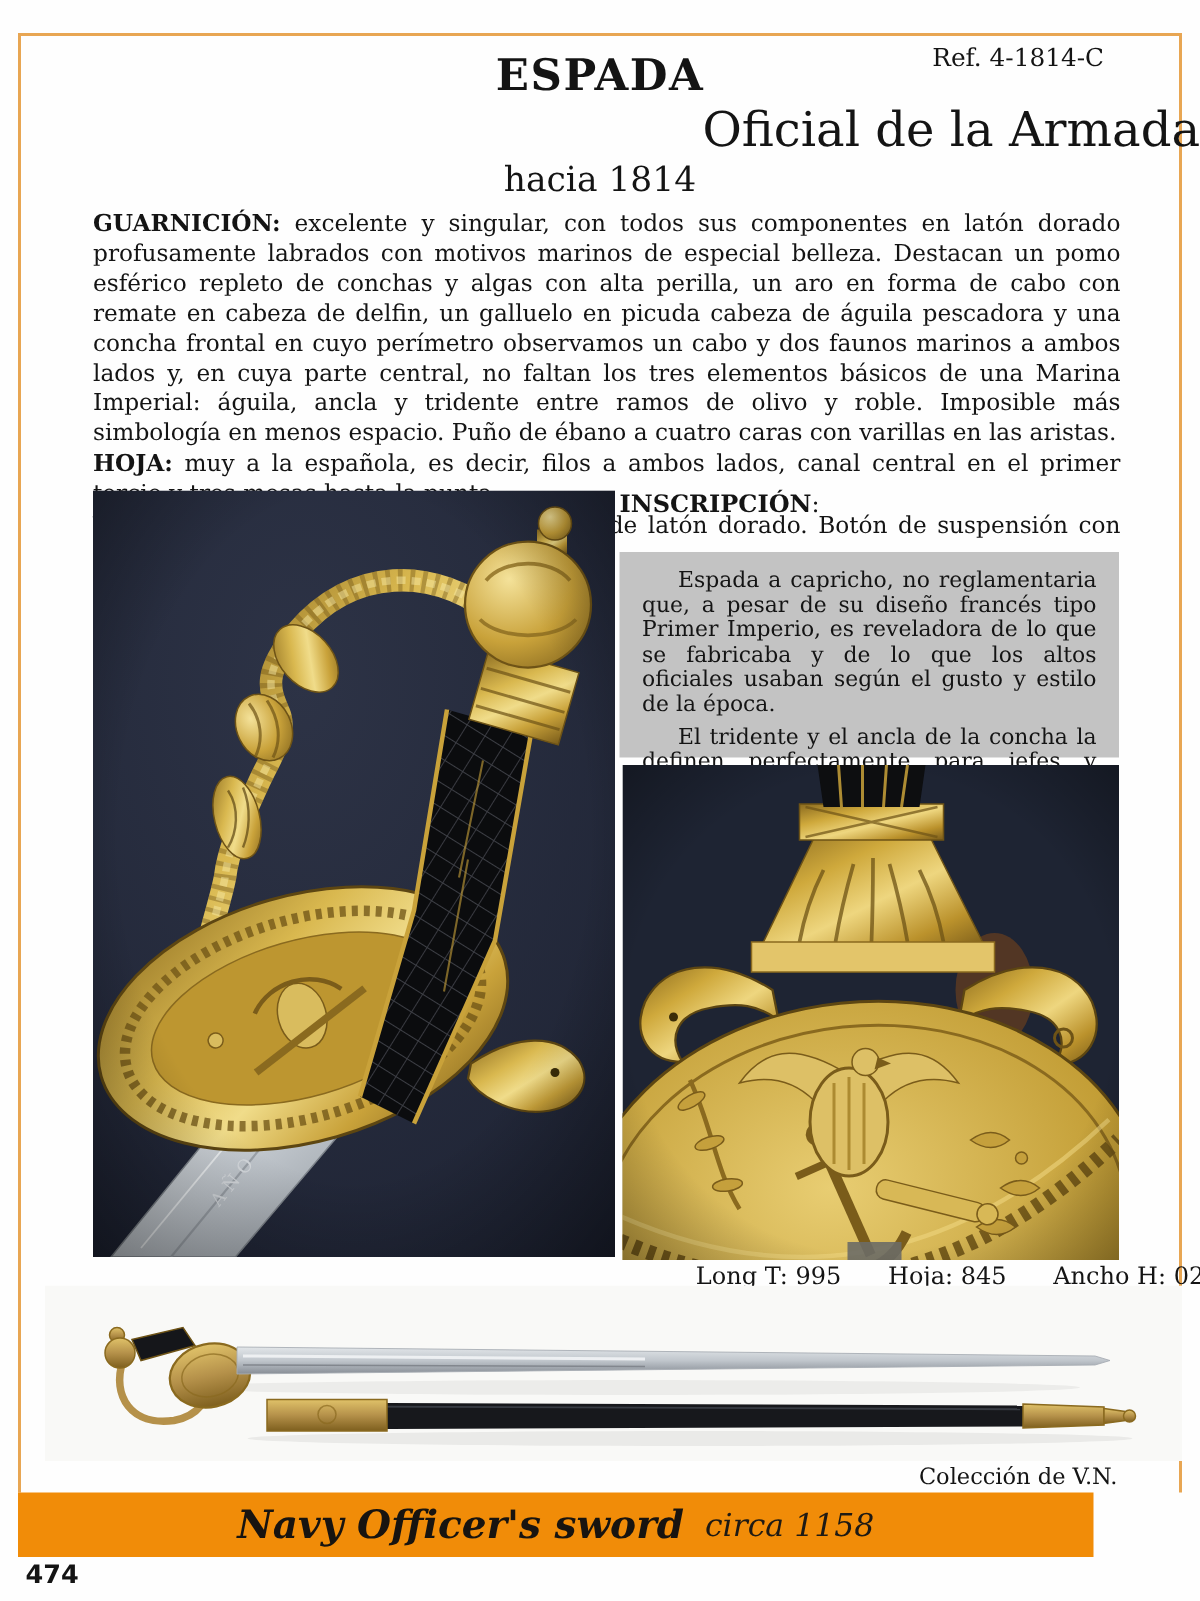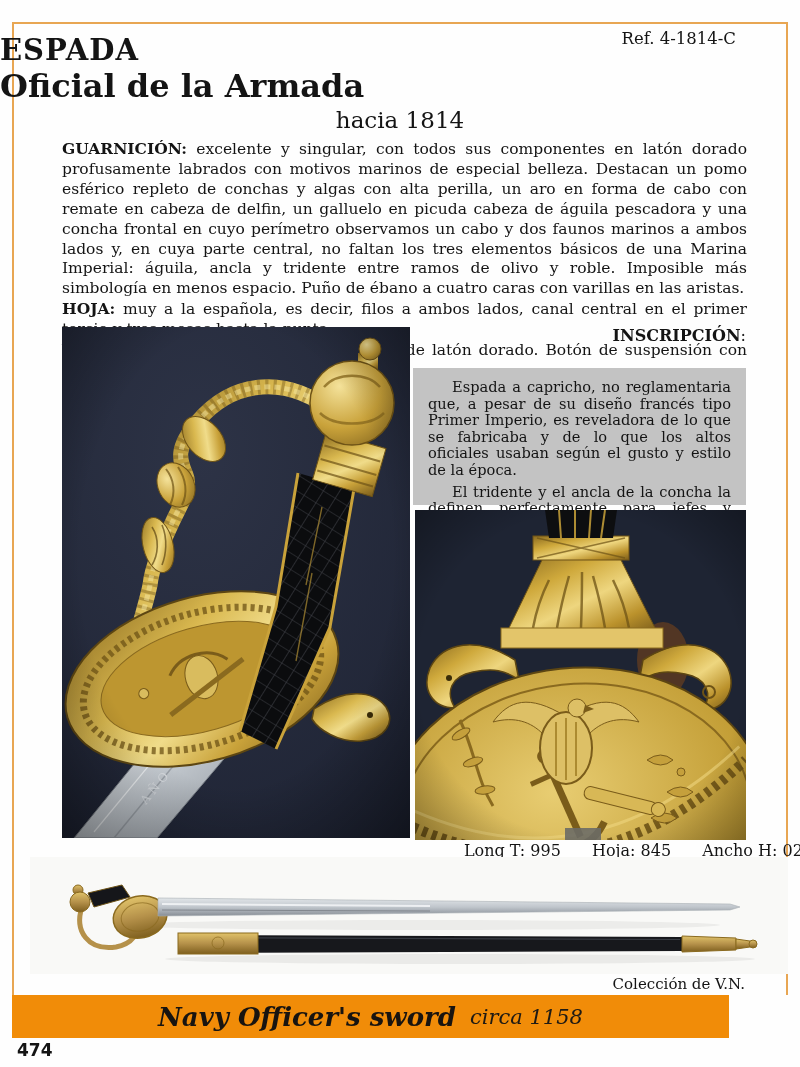--- a/index.html
+++ b/index.html
@@ -6,31 +6,31 @@
   body{
     width:800px;height:1067px;position:relative;overflow:hidden;
     background:#fefefe;color:#141414;
     font-family:"DejaVu Serif","Liberation Serif",serif;
   }
   .frame{
     position:absolute;left:12px;top:22px;width:772px;height:971px;
     border-top:2px solid #E8A653;border-left:2px solid #E8A653;border-right:2px solid #E8A653;
   }
   .ref{position:absolute;top:29px;right:64px;font-size:16.5px;margin-left:20px;}
-  .title{position:absolute;top:33px;left:0;width:100%;text-align:left;
+  .title{position:absolute;top:33px;left:0;width:100%;text-align:center;
     font-size:29px;font-weight:bold;letter-spacing:1px;}
-  .subtitle{position:absolute;top:67px;left:0;width:100%;text-align:left;
-    font-size:32px;font-weight:bold;}
+  .subtitle{position:absolute;top:67px;left:0;width:100%;text-align:right;
+    font-size:32px;font-weight:normal;}
   .period{position:absolute;top:107px;left:0;width:100%;text-align:center;font-size:23px;}
   .bodytext{position:absolute;top:139px;left:62px;width:685px;
     font-size:15.5px;line-height:19.9px;text-align:justify;}
   .bodytext p{margin:0;}
   .lbl{font-weight:bold;}
   .photo-left{position:absolute;left:62px;top:327px;width:348px;height:511px;}
-  .inscription{position:absolute;left:413px;top:326px;width:333px;text-align:right;font-size:16px;}
+  .inscription{position:absolute;left:413px;top:326px;width:333px;text-align:left;font-size:16px;}
   .inscription .h{font-weight:bold;}
   .inscription .maker{margin-top:2px;letter-spacing:.5px;}
   sup{font-size:10px;vertical-align:super;}
   .notebox{position:absolute;left:413px;top:368px;width:333px;height:137px;
     background:#C3C3C3;box-sizing:border-box;padding:6px 10px 0 10px;
     font-size:14.6px;line-height:16.6px;text-align:justify;}
   .notebox p{margin:5px;text-indent:24px;}
   .photo-right{position:absolute;left:415px;top:510px;width:331px;height:330px;}
   .measure{position:absolute;top:841px;left:0;width:100%;text-align:right;font-size:16px;}
   .measure .inner{display:inline-block;transform:translateX(26px);}

